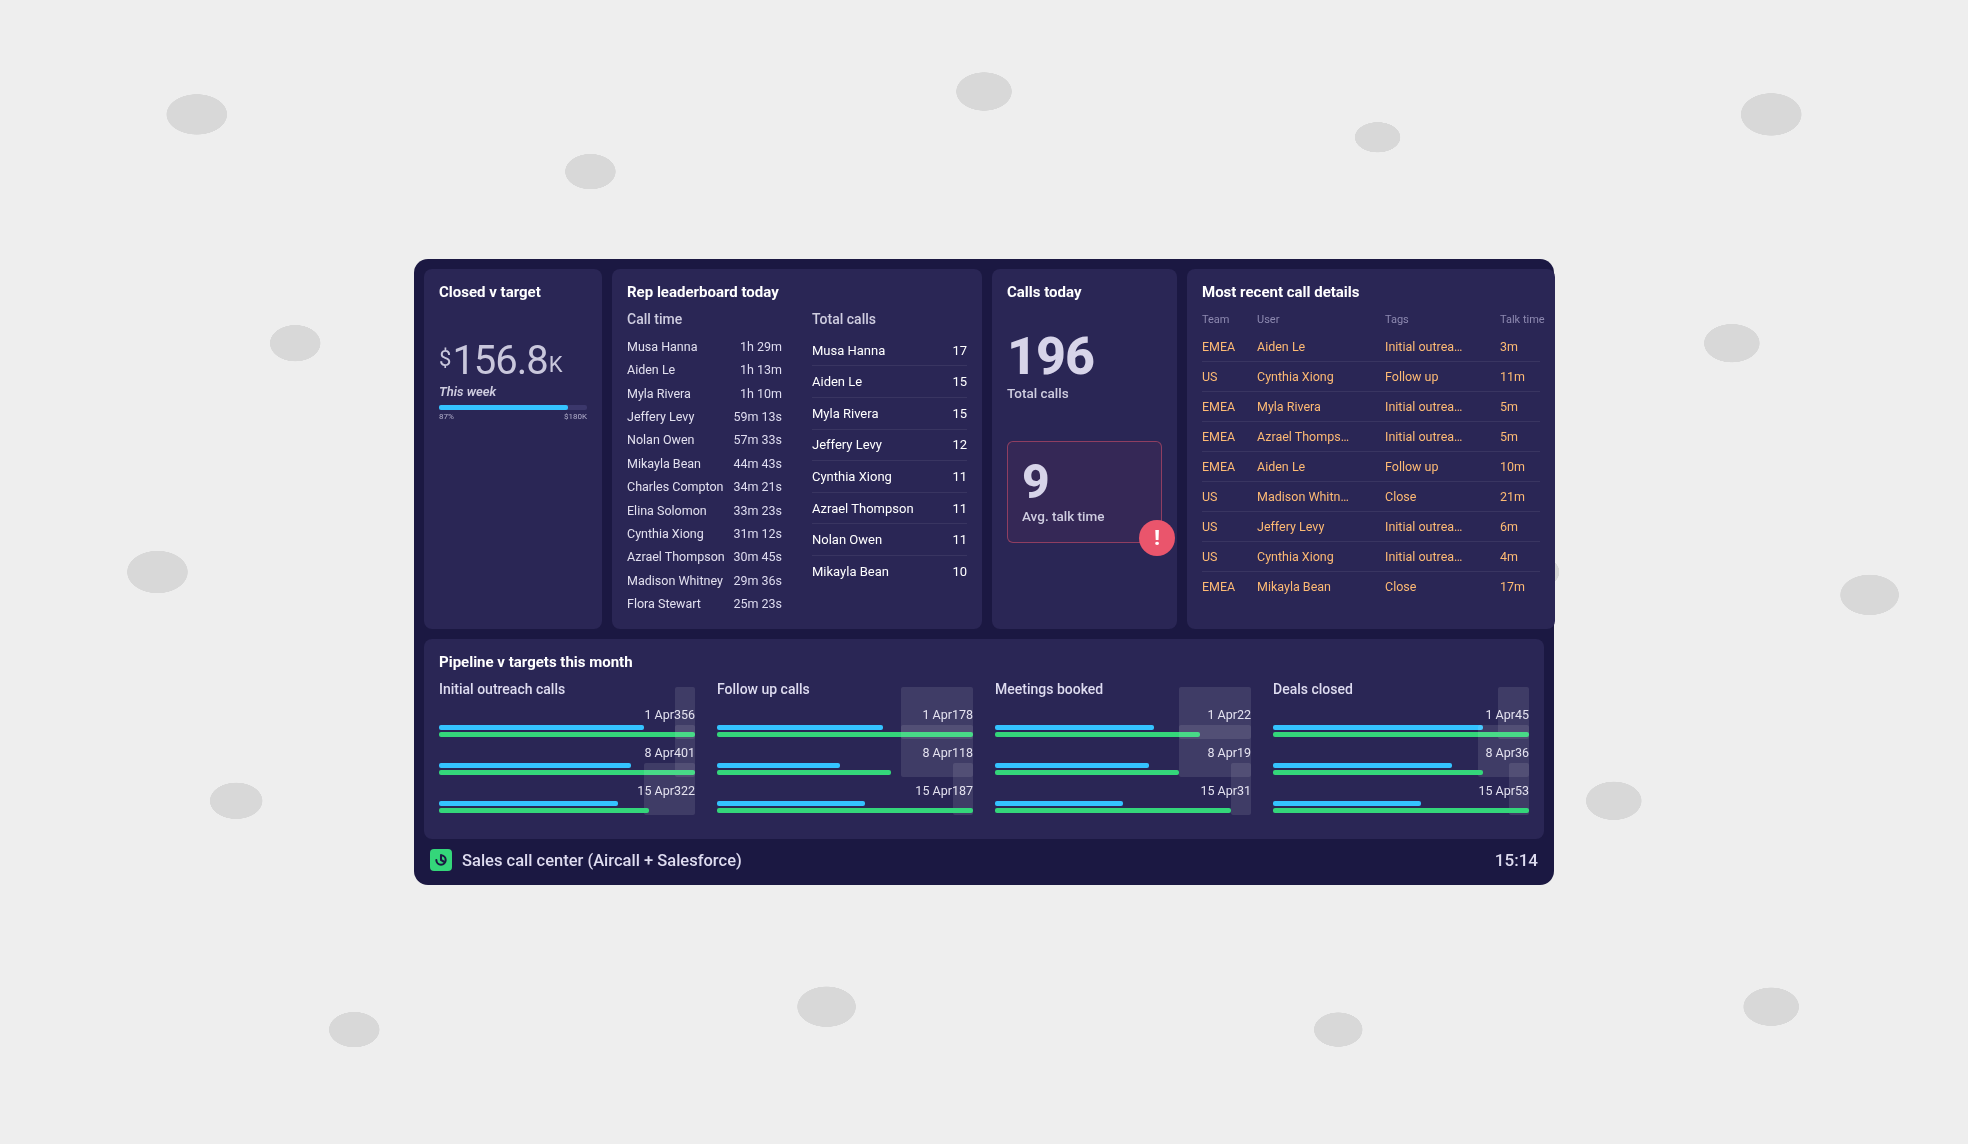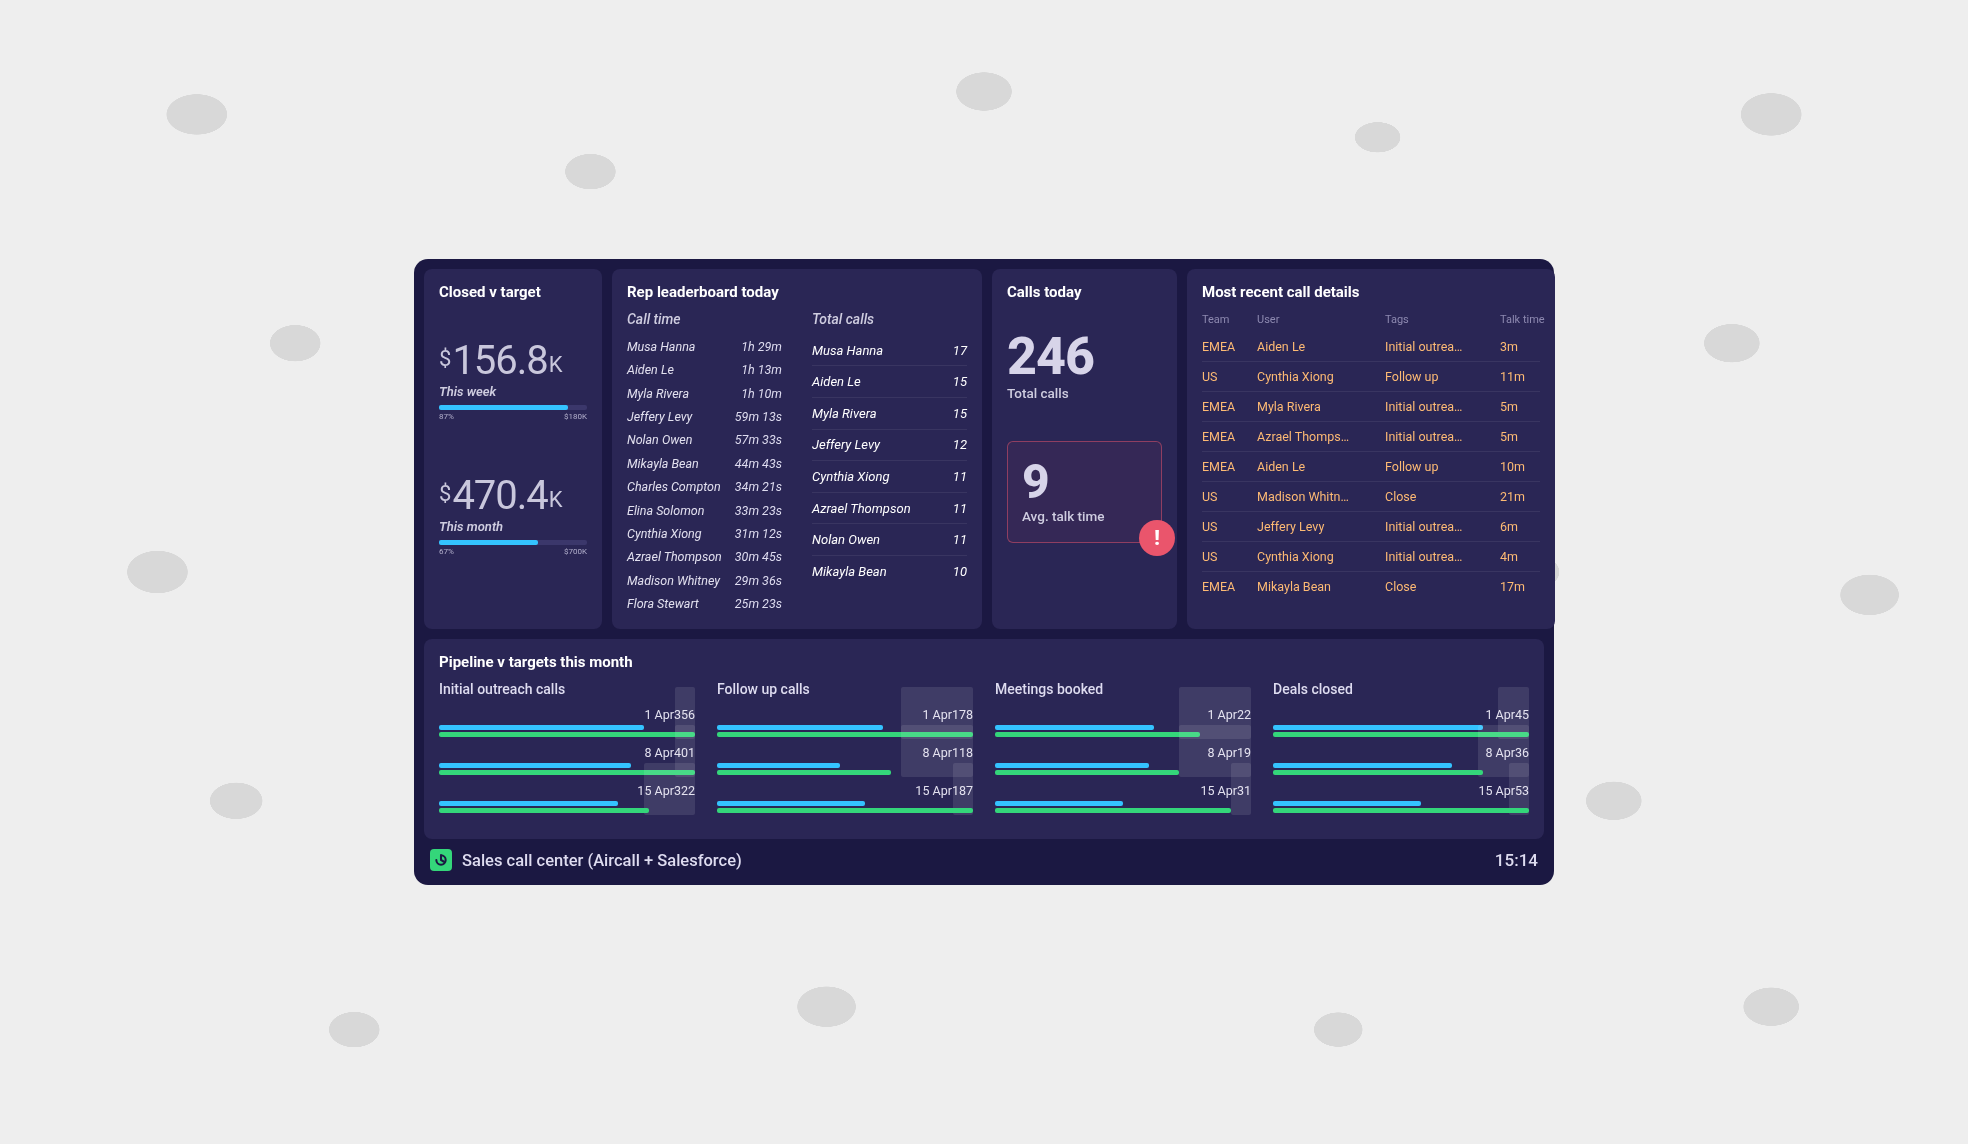--- a/index.html
+++ b/index.html
@@ -79,21 +79,21 @@
   }
   .kpi-value .dollar { font-size: 22px; vertical-align: 8px; margin-right: 2px;}
   .kpi-value .unit { font-size: 22px; vertical-align: 2px; margin-left:1px;}
   .kpi-label { font-size: 13px; color: #cfcde0; margin-top: 3px; font-weight:600;font-style:italic;}
   .bar-wrap { margin-top: 6px; position: relative; height: 16px;}
   .bar-track { height: 5px; background: #3b376b; border-radius: 2px; position: relative; }
   .bar-fill-blue { height: 5px; background: #34c3ff; border-radius: 2px; }
   .bar-pct-label { font-size: 8px; color: #b3b0cc; position:absolute; left:0; top:7px;}
   .bar-target-label { font-size: 8px; color: #b3b0cc; position:absolute; right:0; top:7px;}
   
-  .leaderboard-cols { display: flex; gap: 30px; font-style: italic; }
+  .leaderboard-cols { display: flex; gap: 30px; }
   .lb-col { flex: 1; }
   .lb-sub { font-size: 14px; color: #cfcde0; margin-bottom: 8px; font-weight:500;}
   .lb-row { display: flex; justify-content: space-between; font-size: 12.5px; padding: 4.2px 0; color: #e2e0ef;}
   .lb-row .val { color: #dedcf0; }
   .tc-row { display:flex; justify-content:space-between; font-size:13px; padding:7.8px 0; border-bottom:1px solid rgba(255,255,255,0.07);}
   .tc-row:last-child{border-bottom:none;}
   
   .big-num { font-size: 52px; font-weight: 800; color: #d7d4e9; letter-spacing:-1px; line-height:1; margin-top:30px;}
   .big-num-label { font-size: 13.5px; color: #cfcde0; margin-top:2px; font-weight:500;}
   .avg-box {
@@ -159,33 +159,20 @@
         <div class="kpi-label">This week</div>
         <div class="bar-wrap">
           <div class="bar-track">
               <div class="bar-fill-blue" id="week-bar" style="width: 87%;"></div>
             </div>
           <span class="bar-pct-label">87%</span>
           <span class="bar-target-label">$180K</span>
         </div>
       </div>
 
-      <div class="kpi-block">
-        <div class="kpi-value">
-          <span class="dollar">$</span><span>470.4</span><span class="unit">K</span>
-        </div>
-        <div class="kpi-label">This month</div>
-        <div class="bar-wrap">
-          <div class="bar-track">
-              <div class="bar-fill-blue" id="month-bar" style="width: 67%;"></div>
-            </div>
-          <span class="bar-pct-label">67%</span>
-          <span class="bar-target-label">$700K</span>
-        </div>
-      </div>
     </div>
 
     <div class="card">
       <div class="card-title">Rep leaderboard today</div>
       <div class="leaderboard-cols">
         <div class="lb-col">
           <div class="lb-sub">Call time</div>
           <div id="lb-calltime">
               <div class="lb-row">
                 <span>Musa Hanna</span>
@@ -272,21 +259,21 @@
                 <span>Mikayla Bean</span>
                 <span class="val">10</span>
               </div>
             </div>
         </div>
       </div>
     </div>
 
     <div class="card" style="position:relative;">
       <div class="card-title">Calls today</div>
-      <div class="big-num">246</div>
+      <div class="big-num">196</div>
       <div class="big-num-label">Total calls</div>
       <div class="avg-box">
         <div class="big-num">9</div>
         <div class="big-num-label">Avg. talk time</div>
         <div class="alert-badge">!</div>
       </div>
     </div>
 
     <div class="card">
       <div class="card-title">Most recent call details</div>

